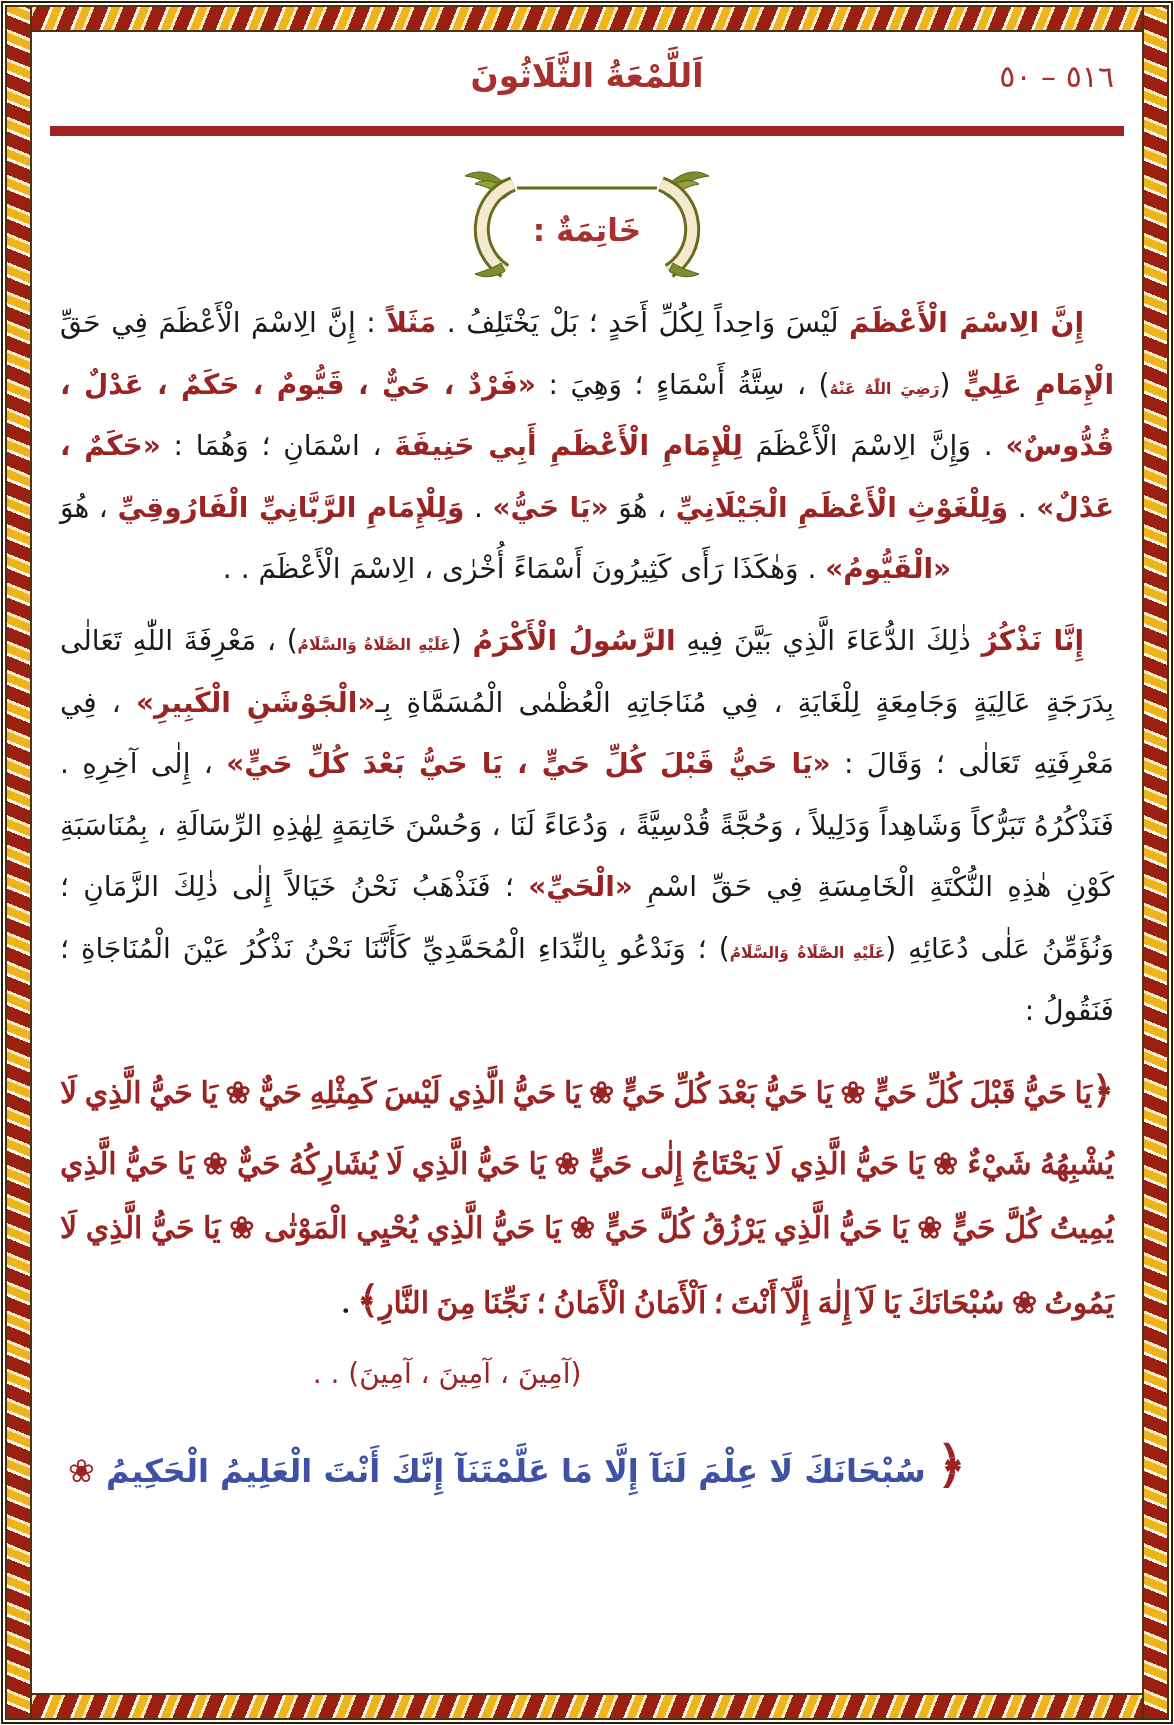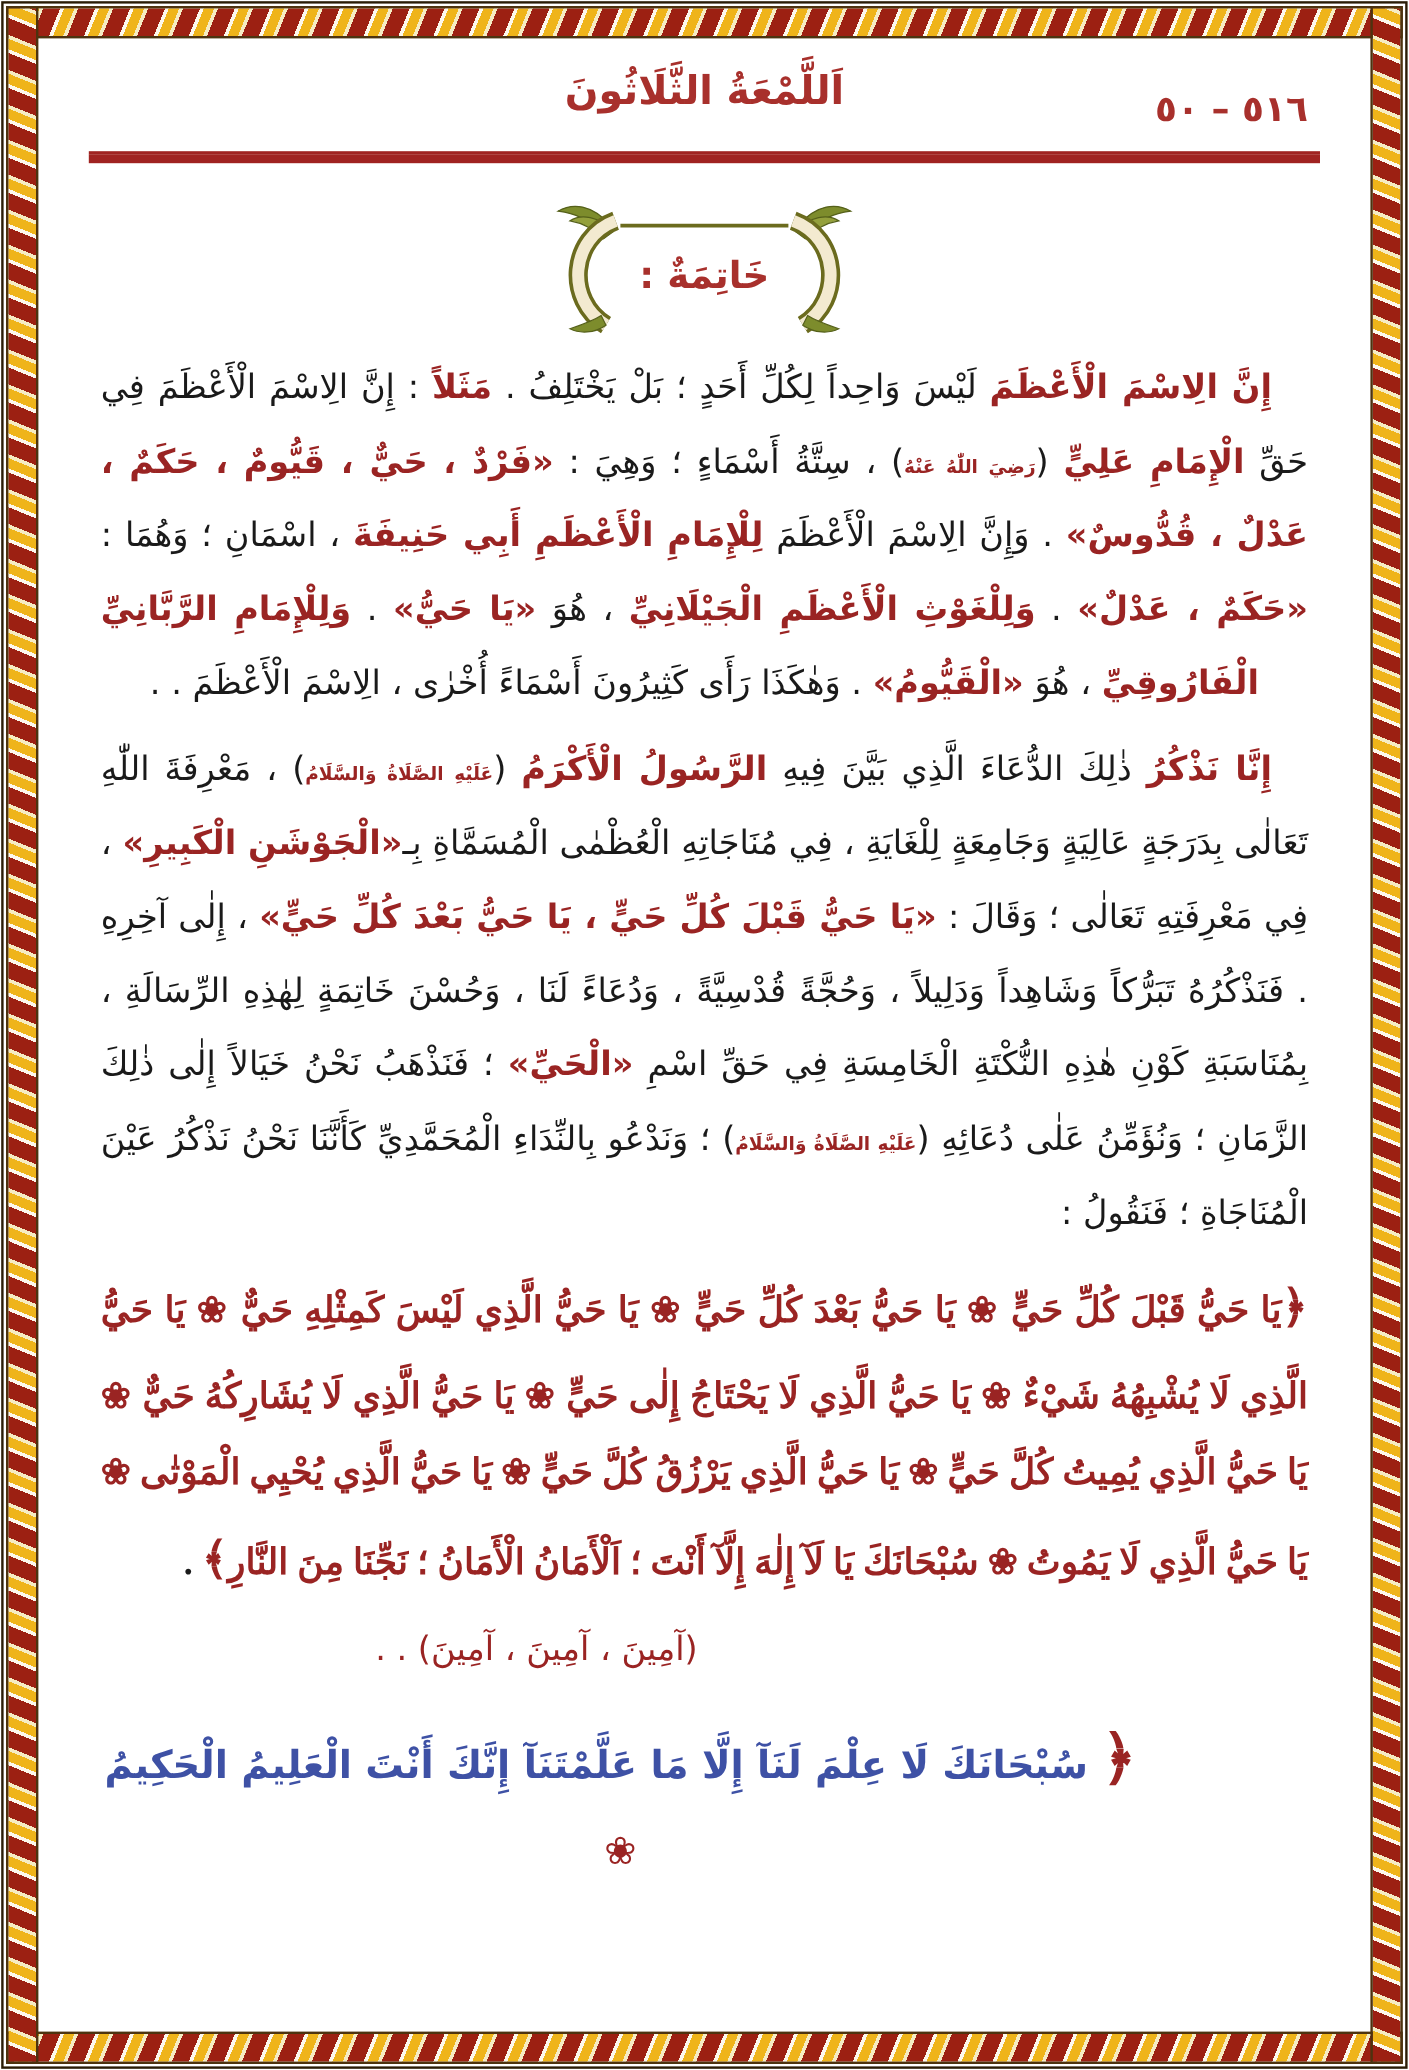--- a/index.html
+++ b/index.html
@@ -24,26 +24,26 @@
       #9c2012 0 13px,#fdf8ec 13px 16px,#efb41a 16px 24px,#f6ecc3 24px 27px);}
   .frame-top{top:5px;}
   .frame-bottom{bottom:5px;}
   .frame-v{top:5px;bottom:5px;width:27px;
     background:repeating-linear-gradient(22deg,
       #9c2012 0 13px,#fdf8ec 13px 16px,#efb41a 16px 24px,#f6ecc3 24px 27px);}
   .frame-left{left:5px;}
   .frame-right{right:5px;}
 
   
-  .content{position:absolute;inset:32px;padding:24px 52px 0;direction:rtl;overflow:hidden;}
+  .content{position:absolute;inset:32px;padding:24px 28px 0;direction:rtl;overflow:hidden;}
 
   .header{position:relative;height:62px;}
   .title{position:absolute;left:0;right:0;top:0;text-align:center;
     font-size:33px;font-weight:bold;color:var(--title-red);}
-  .page-number{position:absolute;right:0;top:18px;font-size:30px;font-weight:bold;color:var(--title-red);}
+  .page-number{position:absolute;right:0;top:3px;font-size:30px;font-weight:normal;color:var(--title-red);}
 
   .rule{margin:8px -10px 30px;height:5px;background:#ffffff;
     border-top:3px solid var(--rule-red);border-bottom:7px solid var(--rule-red);}
 
   .para{font-size:28px;line-height:2.2;text-align:justify;color:var(--ink);
     text-indent:30px;margin:0 0 10px;}
   .center-last{text-align-last:center;}
 
   .seg-black{color:var(--ink);}
   .seg-red{color:var(--red);font-weight:bold;}

